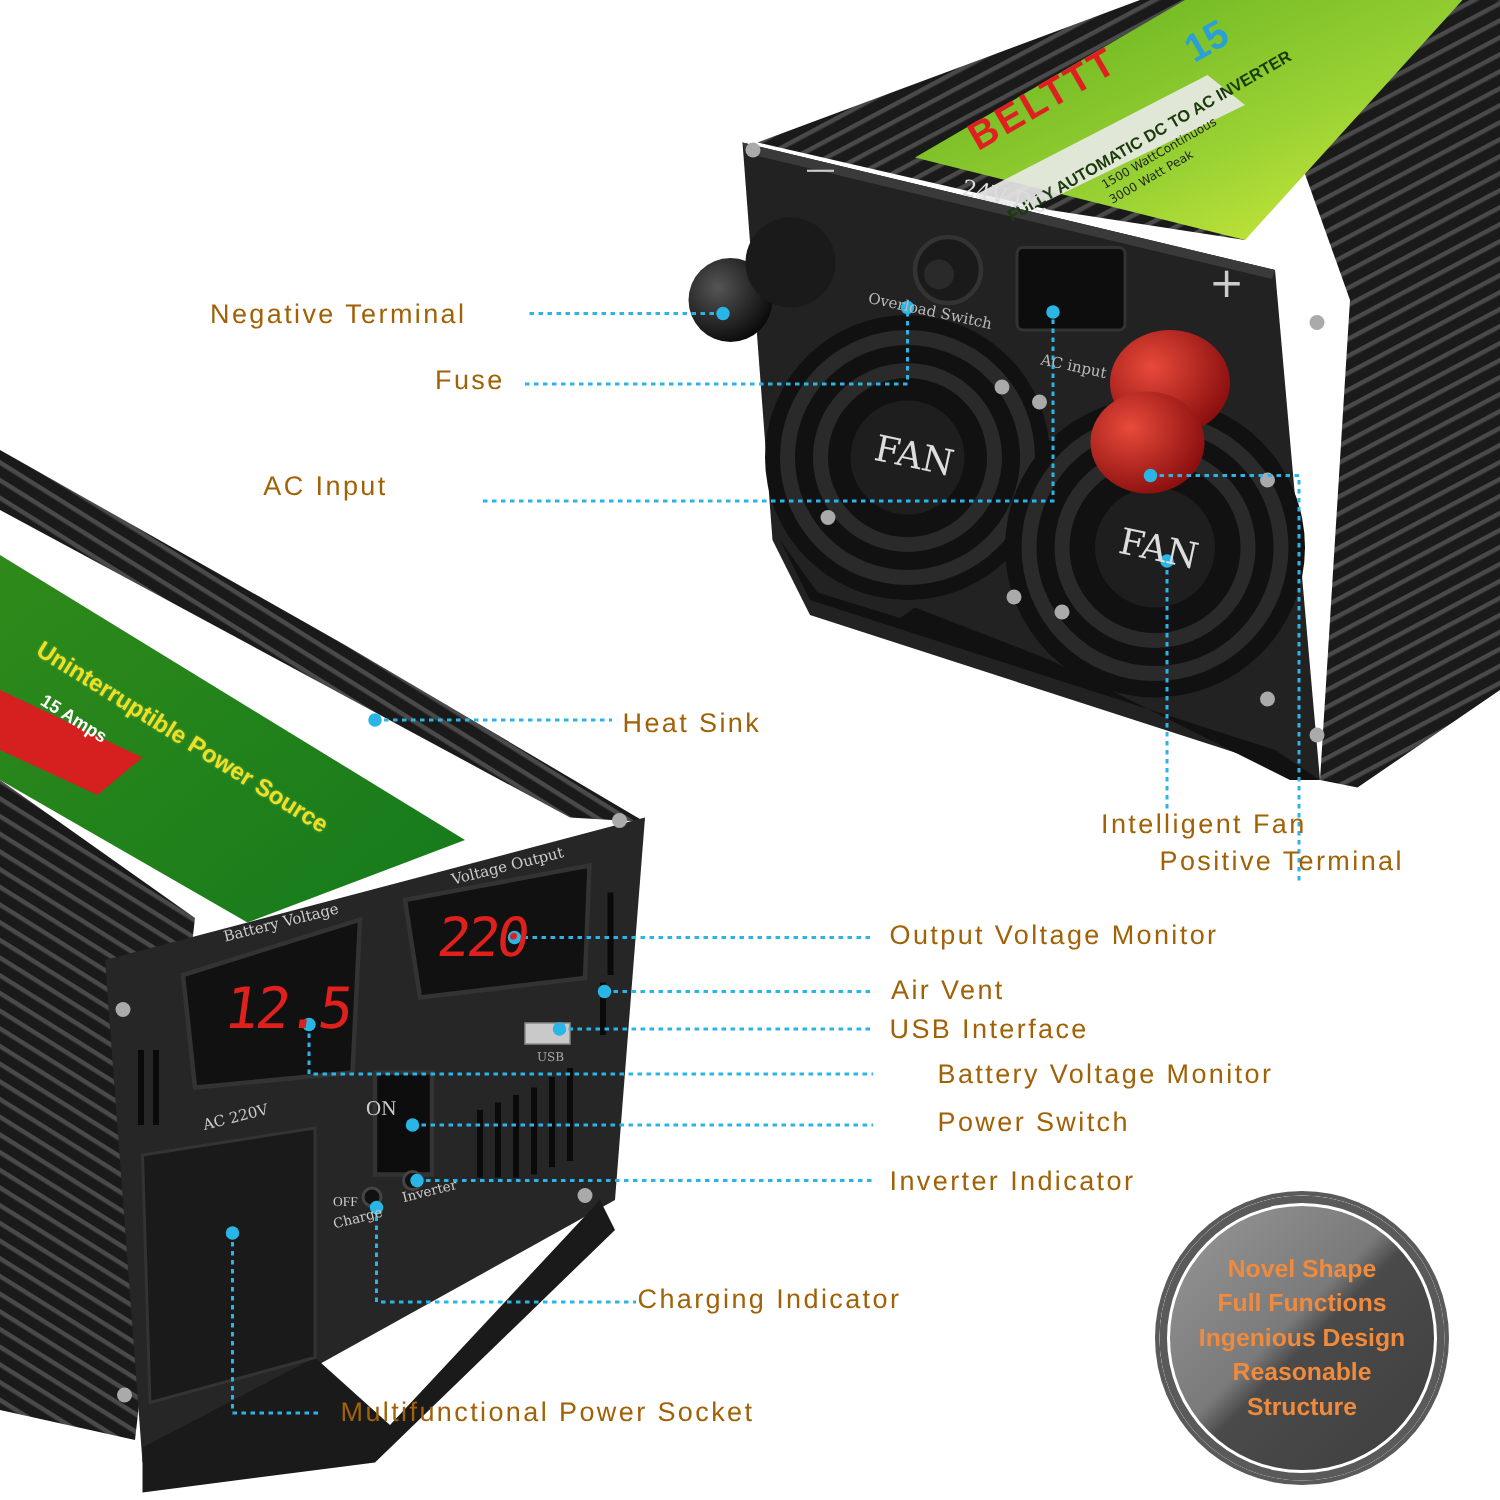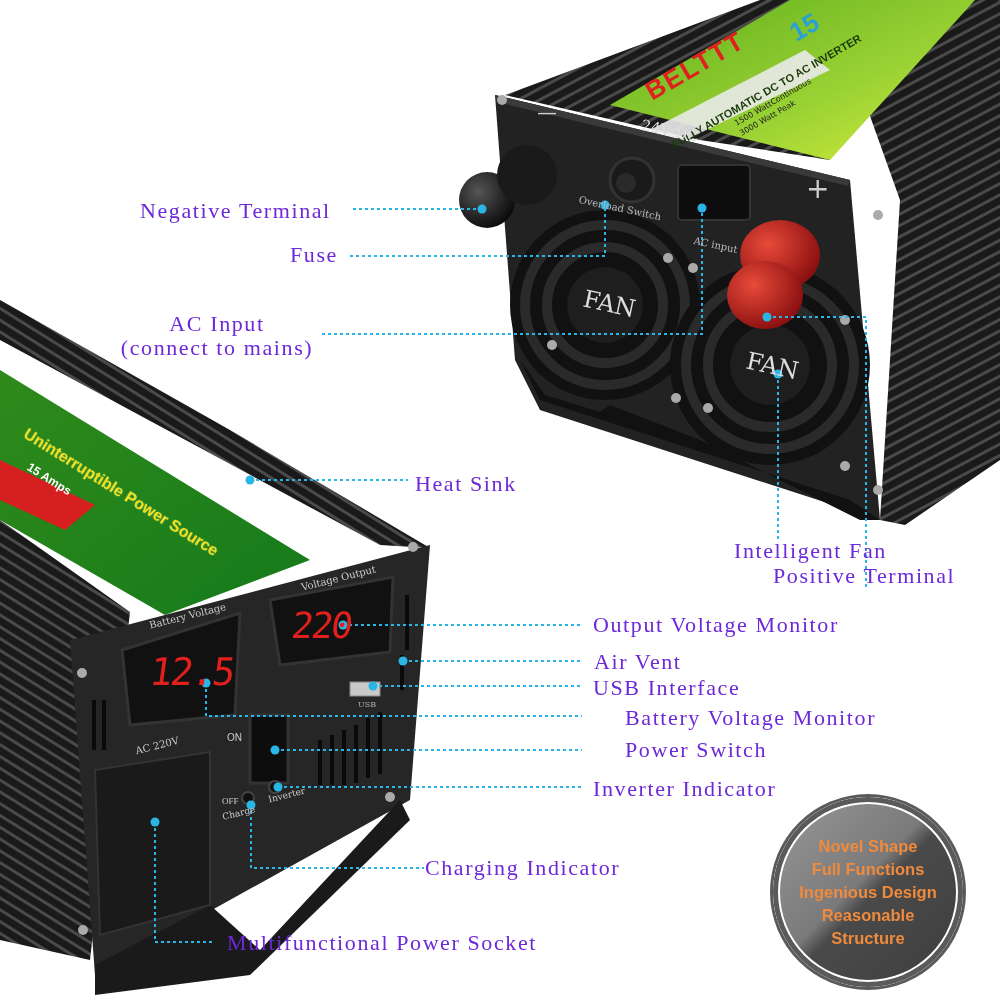--- a/index.html
+++ b/index.html
@@ -5,24 +5,24 @@
     html, body { margin: 0; padding: 0; }
     body {
       width: 1000px; height: 1000px; position: relative; overflow: hidden;
       background: #ffffff;
       font-family: "DejaVu Sans", sans-serif;
     }
     .stage { position: absolute; left: 0; top: 0; width: 1000px; height: 1000px; }
     svg.art { position: absolute; left: 0; top: 0; }
     .label {
       position: absolute;
-      font-family: Liberation Serif, serif;
-      font-size: 22px;
+      font-family: Liberation Sans, sans-serif;
+      font-size: 18px;
       letter-spacing: 1.6px;
-      color: #6d28d9;
+      color: #a16207;
       white-space: nowrap;
       line-height: 1;
     }
     .label.center { text-align: center; }
     .badge {
       position: absolute; left: 773px; top: 797px; width: 190px; height: 190px;
       border-radius: 50%;
       background: linear-gradient(135deg, #9a9a9a 0%, #7a7a7a 45%, #4a4a4a 52%, #3d3d3d 100%);
       box-shadow: 0 0 0 3px #5a5a5a, inset 0 0 0 5px #5a5a5a, inset 0 0 0 7px #ffffff;
       display: flex; flex-direction: column; align-items: center; justify-content: center;
@@ -209,30 +209,29 @@
   <div style="position:absolute;left:746px;top:352px;transform:rotate(12deg);color:#ddd;font-family:'DejaVu Serif',serif;font-size:24px;">FAN</div>
 
   <div style="position:absolute;left:30px;top:425px;transform:rotate(32deg);transform-origin:left top;color:#f0e020;font-family:'Liberation Sans',sans-serif;font-weight:bold;font-size:16px;text-shadow:0 0 2px #6a5;">Uninterruptible Power Source</div>
   <div style="position:absolute;left:32px;top:460px;transform:rotate(32deg);transform-origin:left top;color:#fff;font-family:'Liberation Sans',sans-serif;font-weight:bold;font-size:12px;">15 Amps</div>
   <div style="position:absolute;left:148px;top:620px;transform:rotate(-14deg);transform-origin:left top;color:#ccc;font-family:'DejaVu Serif',serif;font-size:10px;">Battery Voltage</div>
   <div style="position:absolute;left:300px;top:582px;transform:rotate(-14deg);transform-origin:left top;color:#ccc;font-family:'DejaVu Serif',serif;font-size:10px;">Voltage Output</div>
   <div class="seg" style="position:absolute;left:150px;top:650px;transform:skewX(-8deg);color:#e0201c;font-size:38px;letter-spacing:-2px;">12.5</div>
   <div class="seg" style="position:absolute;left:292px;top:605px;transform:skewX(-8deg);color:#e0201c;font-size:36px;letter-spacing:-2px;">220</div>
   <div style="position:absolute;left:358px;top:700px;color:#aaa;font-family:'DejaVu Serif',serif;font-size:8px;">USB</div>
   <div style="position:absolute;left:135px;top:740px;transform:rotate(-14deg);color:#ccc;font-family:'DejaVu Serif',serif;font-size:10px;">AC 220V</div>
-  <div style="position:absolute;left:227px;top:732px;color:#ccc;font-family:Liberation Sans, sans-serif;font-size:10px;">ON</div>
+  <div style="position:absolute;left:244px;top:732px;color:#ccc;font-family:Liberation Serif, serif;font-size:14px;">ON</div>
   <div style="position:absolute;left:222px;top:796px;color:#ccc;font-family:Liberation Serif, serif;font-size:9px;">OFF</div>
   <div style="position:absolute;left:222px;top:808px;transform:rotate(-14deg);color:#ccc;font-family:'DejaVu Serif',serif;font-size:9px;">Charge</div>
   <div style="position:absolute;left:268px;top:790px;transform:rotate(-14deg);color:#ccc;font-family:'DejaVu Serif',serif;font-size:9px;">Inverter</div>
 
   <div class="label" style="left:140px;top:200px;">Negative Terminal</div>
   <div class="label" style="left:290px;top:244px;">Fuse</div>
   <div class="label center" style="left:112px;top:312px;width:210px;line-height:24px;">
     <div>AC Input</div>
-    <div>(connect to mains)</div>
   </div>
   <div class="label" style="left:415px;top:473px;">Heat Sink</div>
   <div class="label" style="left:690px;top:540px;margin-left:44px;">Intelligent Fan</div>
   <div class="label" style="left:773px;top:565px;">Positive Terminal</div>
   <div class="label" style="left:593px;top:614px;">Output Voltage Monitor</div>
   <div class="label" style="left:594px;top:651px;">Air Vent</div>
   <div class="label" style="left:593px;top:677px;text-align:right;">USB Interface</div>
   <div class="label" style="left:593px;top:707px;margin-left:32px;">Battery Voltage Monitor</div>
   <div class="label" style="left:593px;top:739px;margin-left:32px;">Power Switch</div>
   <div class="label" style="left:593px;top:778px;">Inverter Indicator</div>

